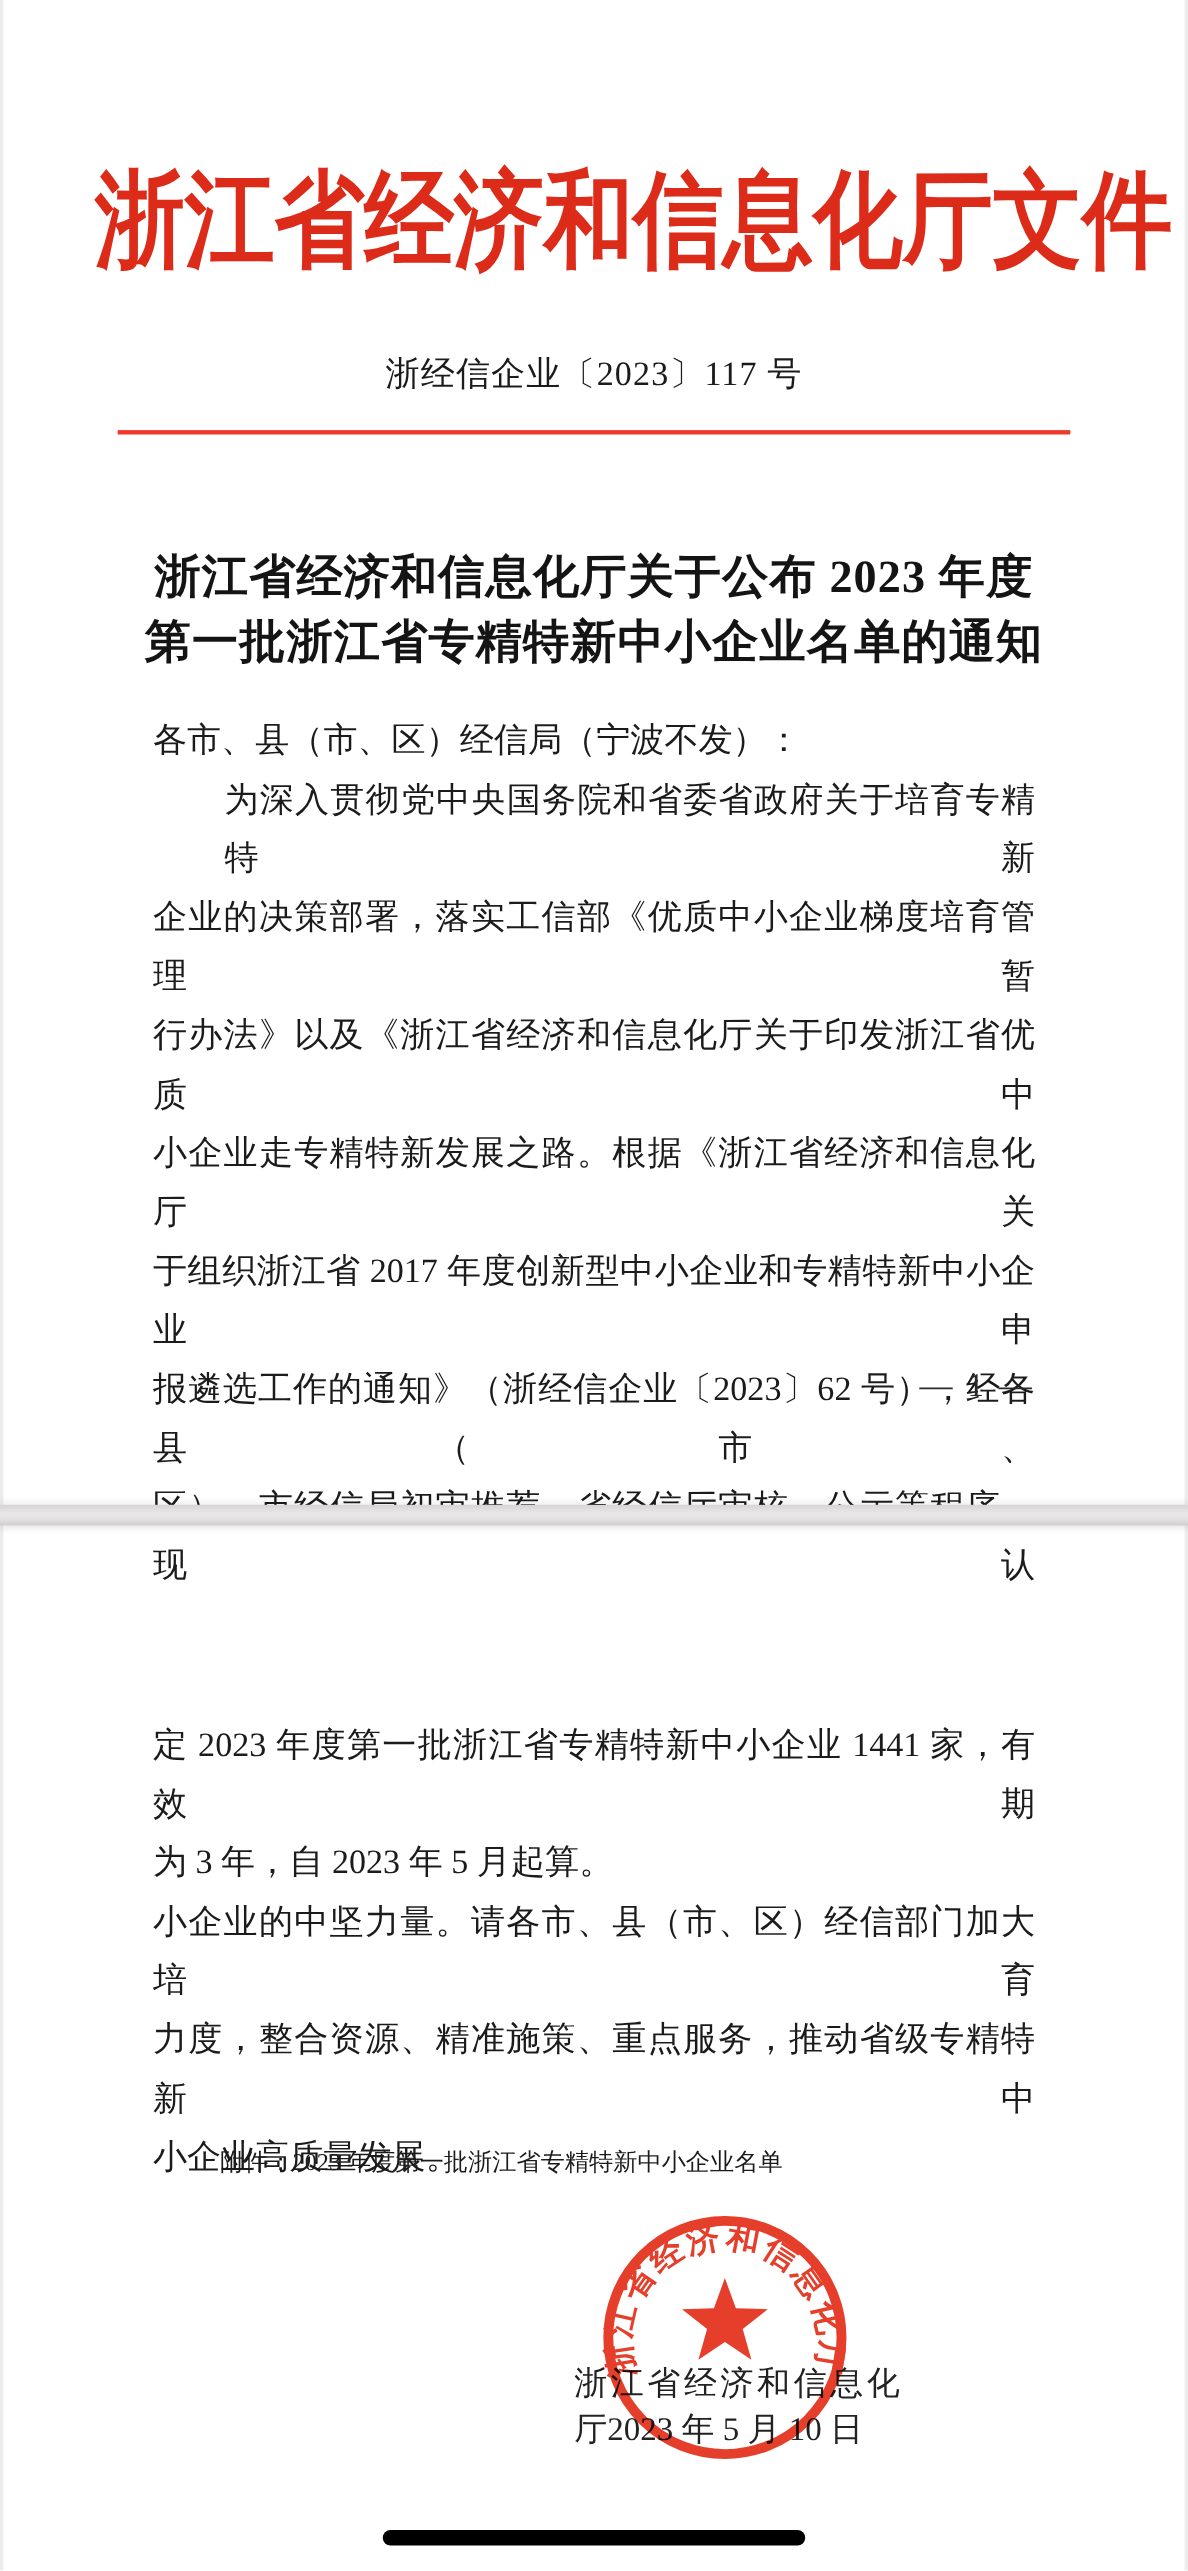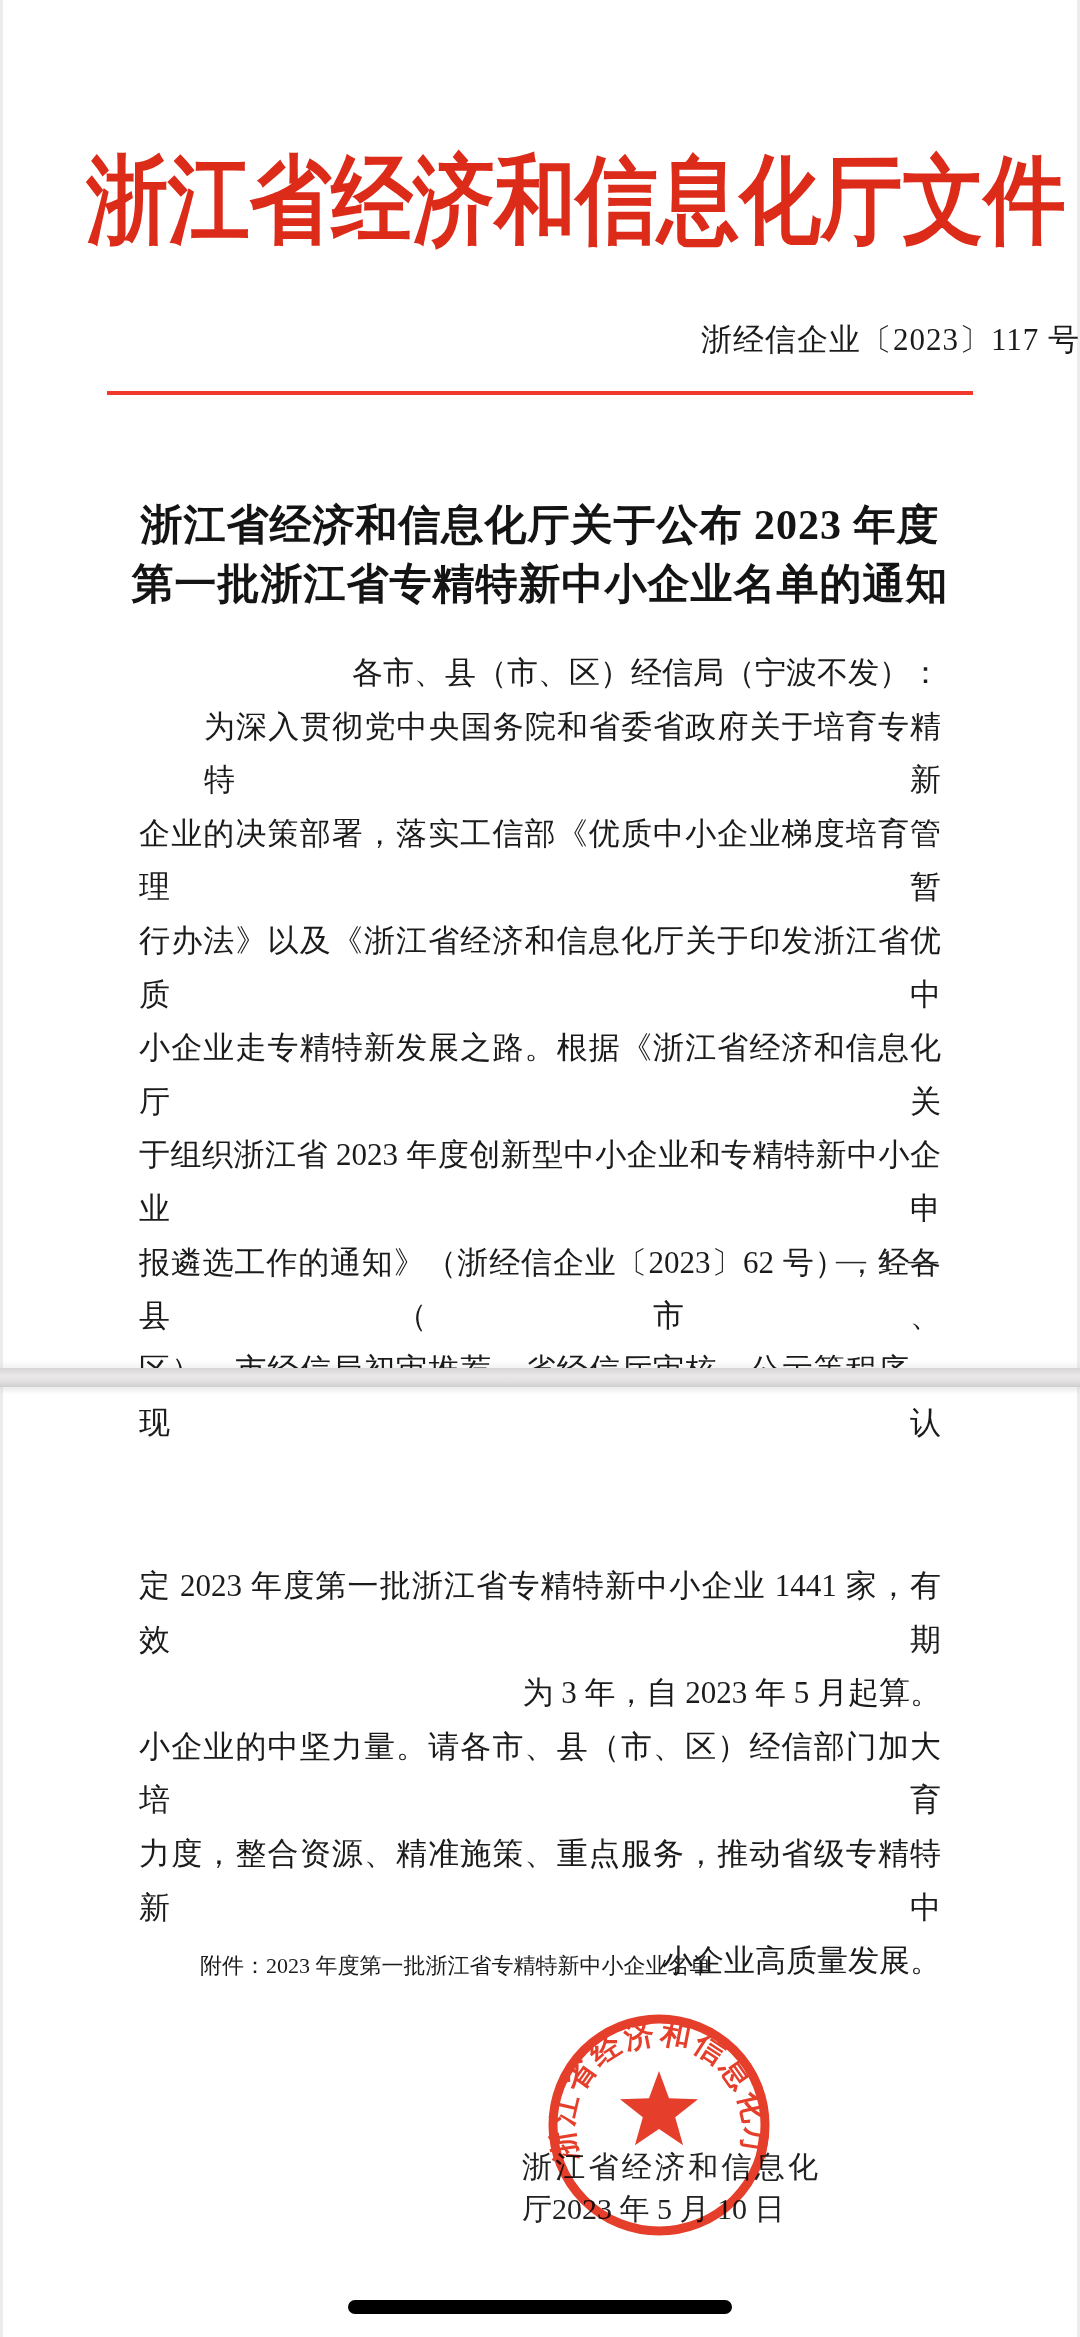--- a/index.html
+++ b/index.html
@@ -19,41 +19,41 @@
   
   .red-header {
     position:absolute; top:148px; left:0; width:924px;
     text-align:center; line-height:106px; white-space:nowrap;
     color:var(--header-red,#dd2b1a); font-weight:bold; font-size:96px;
   }
   .red-header > span { display:inline-block; transform:scaleX(0.85); transform-origin:center; }
 
   .doc-number {
     position:absolute; top:318px; left:0; width:1080px;
-    text-align:right; font-size:31px; line-height:44px; letter-spacing:1px;
+    text-align:center; font-size:31px; line-height:44px; letter-spacing:1px;
   }
 
   .red-rule {
     position:absolute; top:391px; left:107px; width:866px; height:4px;
     background:var(--rule-red,#f1392b);
   }
 
   .doc-title {
     position:absolute; top:462px; left:0; width:1080px;
     text-align:center; font-weight:bold; font-size:42px; line-height:59px;
     color:#141414; letter-spacing:1px;margin-top:34px;
   }
 
   .body-block {
     position:absolute; left:139px; width:802px;
     font-size:31px; line-height:53.6px; color:var(--ink,#1b1b1b);
   }
   #p1-body { top:646px; }
   #p2-body { top:1559px; }
-  .line { width:100%;text-align:right; }
+  .line { width:100%; }
   .line.justify { text-align:justify; text-align-last:justify; text-justify:inter-character; }
   .line.indent { padding-left:65px; }
 
   .page-number {
     position:absolute; top:1238px; left:139px; width:802px;
     text-align:right; font-size:30px; line-height:44px; letter-spacing:3px; color:#2a2a2a;
   }
 
   
   .separator {
@@ -113,21 +113,21 @@
     <div class="title-line">浙江省经济和信息化厅关于公布 2023 年度</div>
     <div class="title-line">第一批浙江省专精特新中小企业名单的通知</div>
   </div>
 
   <div id="p1-body" class="body-block">
     <div class="line">各市、县（市、区）经信局（宁波不发）：</div>
     <div class="line justify indent">为深入贯彻党中央国务院和省委省政府关于培育专精特新</div>
     <div class="line justify">企业的决策部署，落实工信部《优质中小企业梯度培育管理暂</div>
     <div class="line justify">行办法》以及《浙江省经济和信息化厅关于印发浙江省优质中</div>
     <div class="line justify">小企业走专精特新发展之路。根据《浙江省经济和信息化厅关</div>
-    <div class="line justify">于组织浙江省 2023 年度创新型中小企业和专精特新中小企业申</div>
+    <div class="line justify">于组织浙江省 2017 年度创新型中小企业和专精特新中小企业申</div>
     <div class="line justify">报遴选工作的通知》（浙经信企业〔2023〕62 号），经各县（市、</div>
     <div class="line justify">区）、市经信局初审推荐，省经信厅审核、公示等程序，现认</div>
   </div>
 
   <div class="page-number">— 1 —</div>
 
   <div class="separator"></div>
 
   <div id="p2-body" class="body-block">
     <div class="line justify">定 2023 年度第一批浙江省专精特新中小企业 1441 家，有效期</div>

